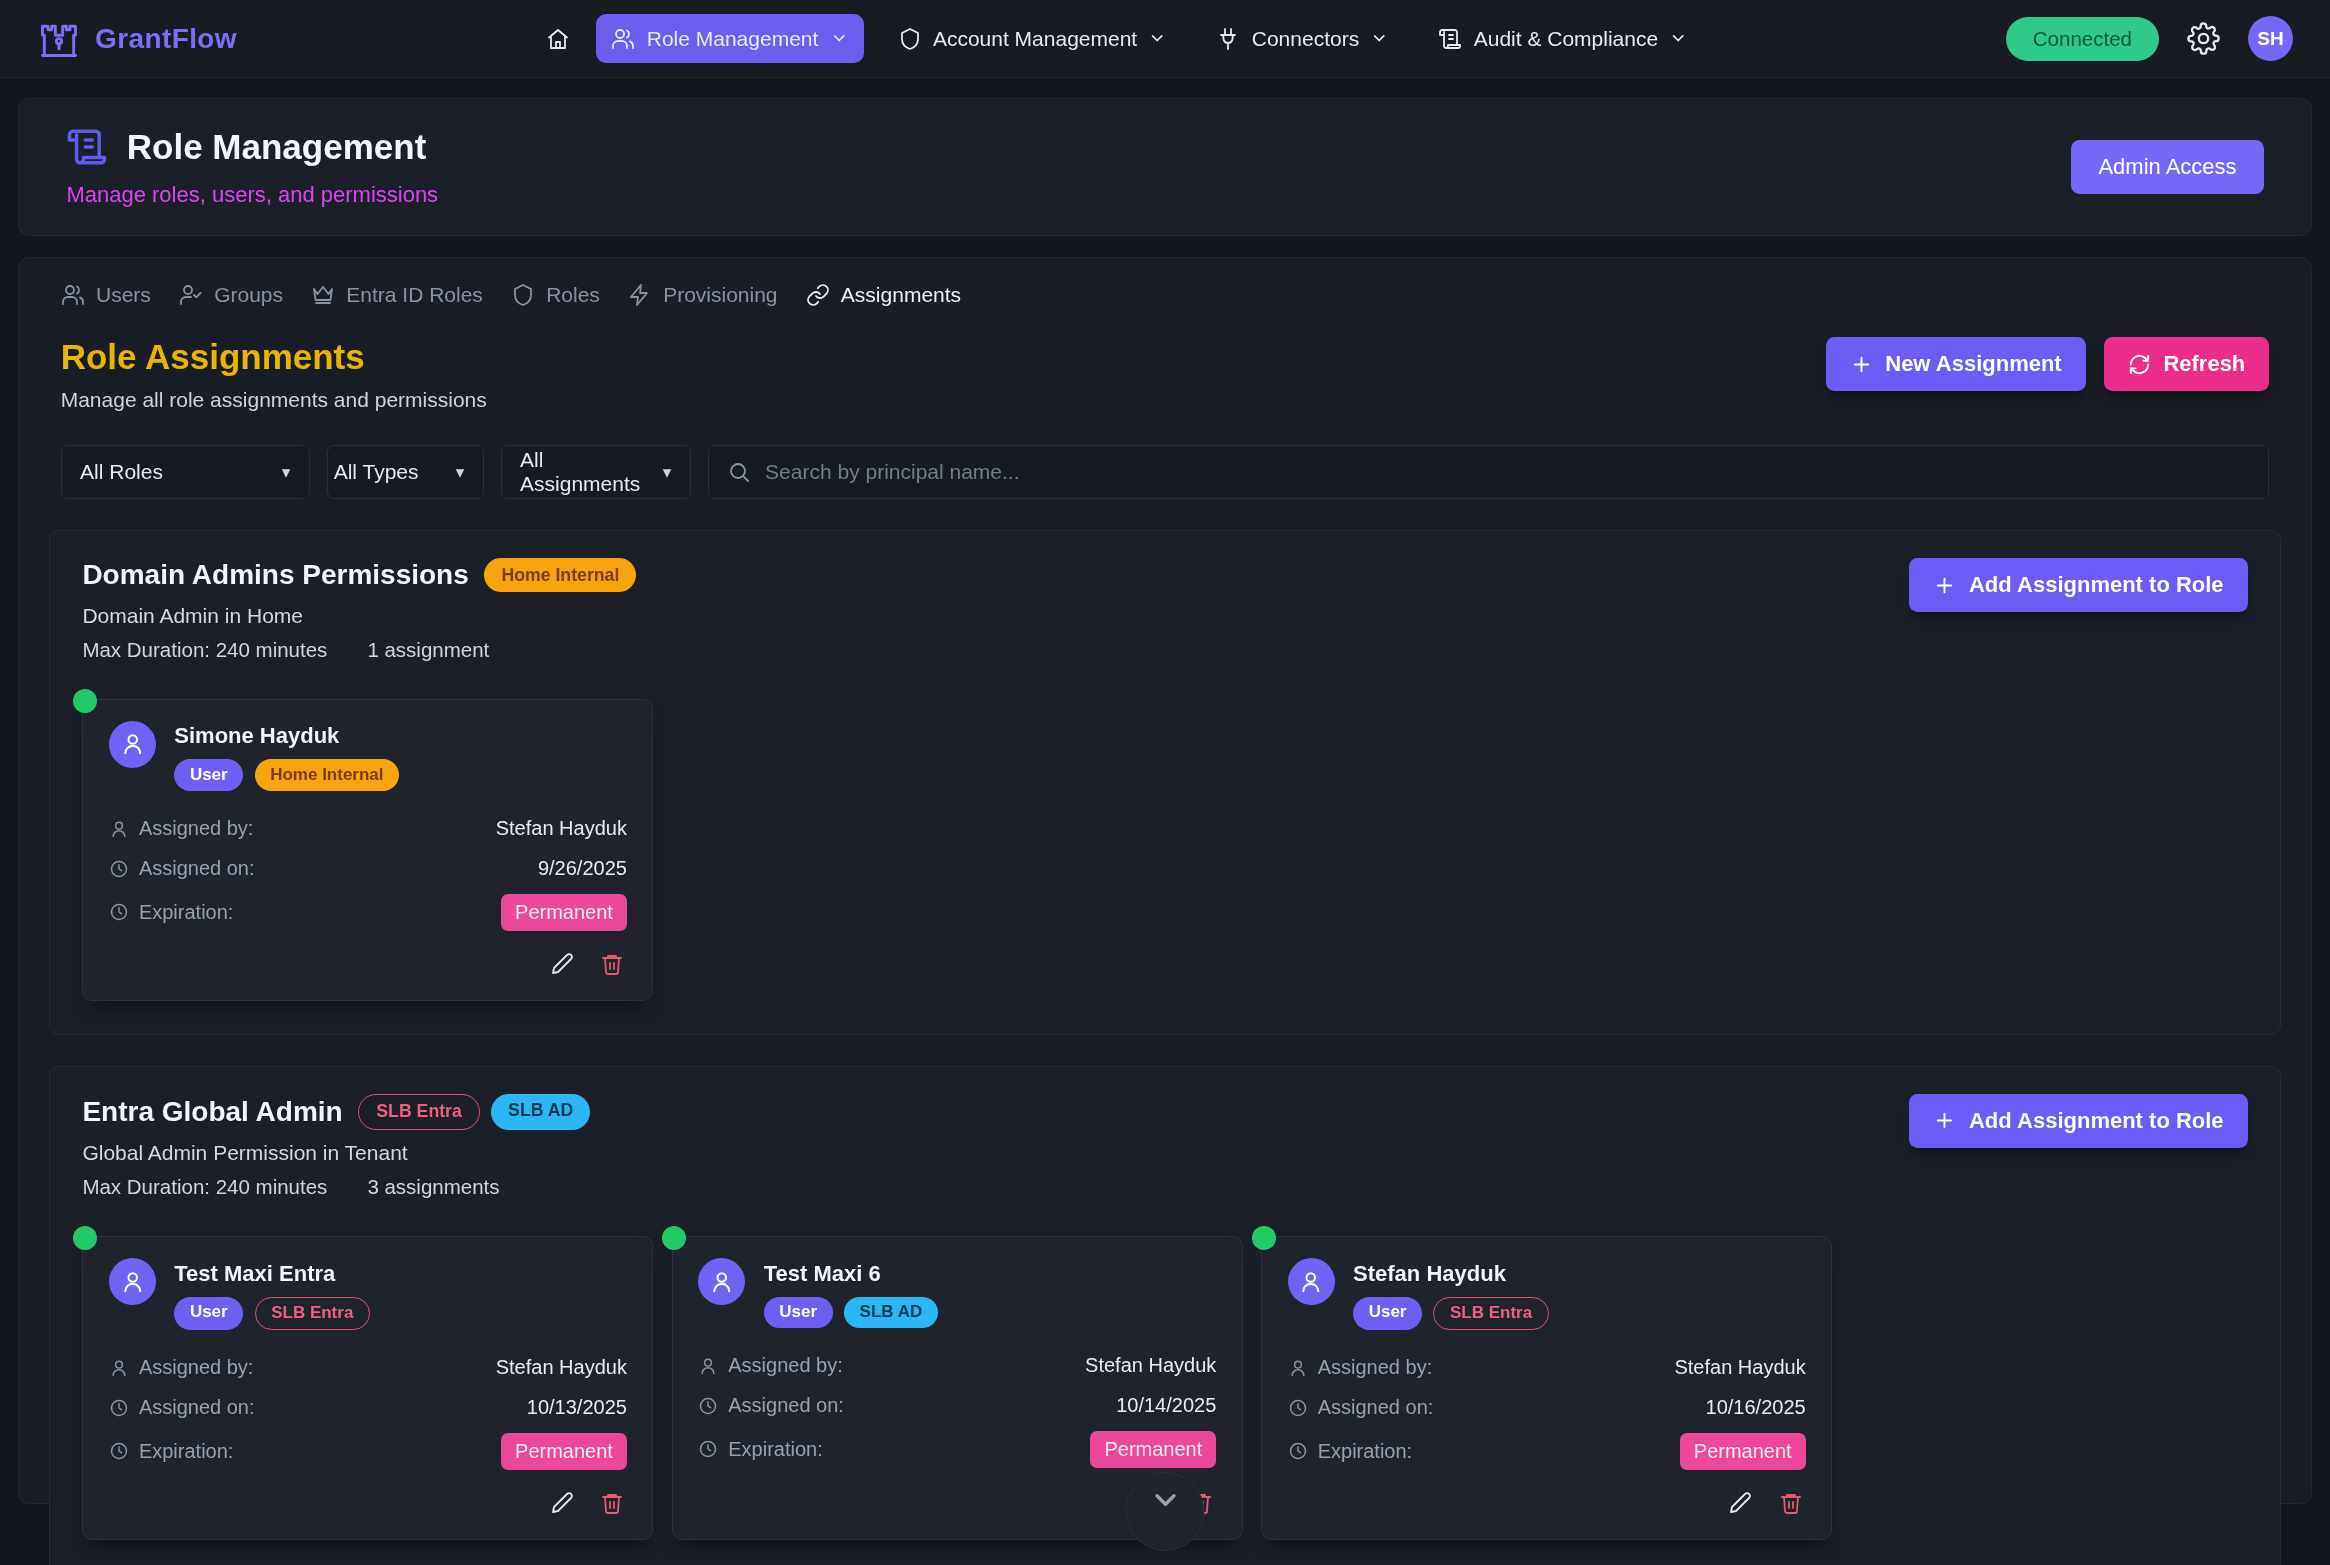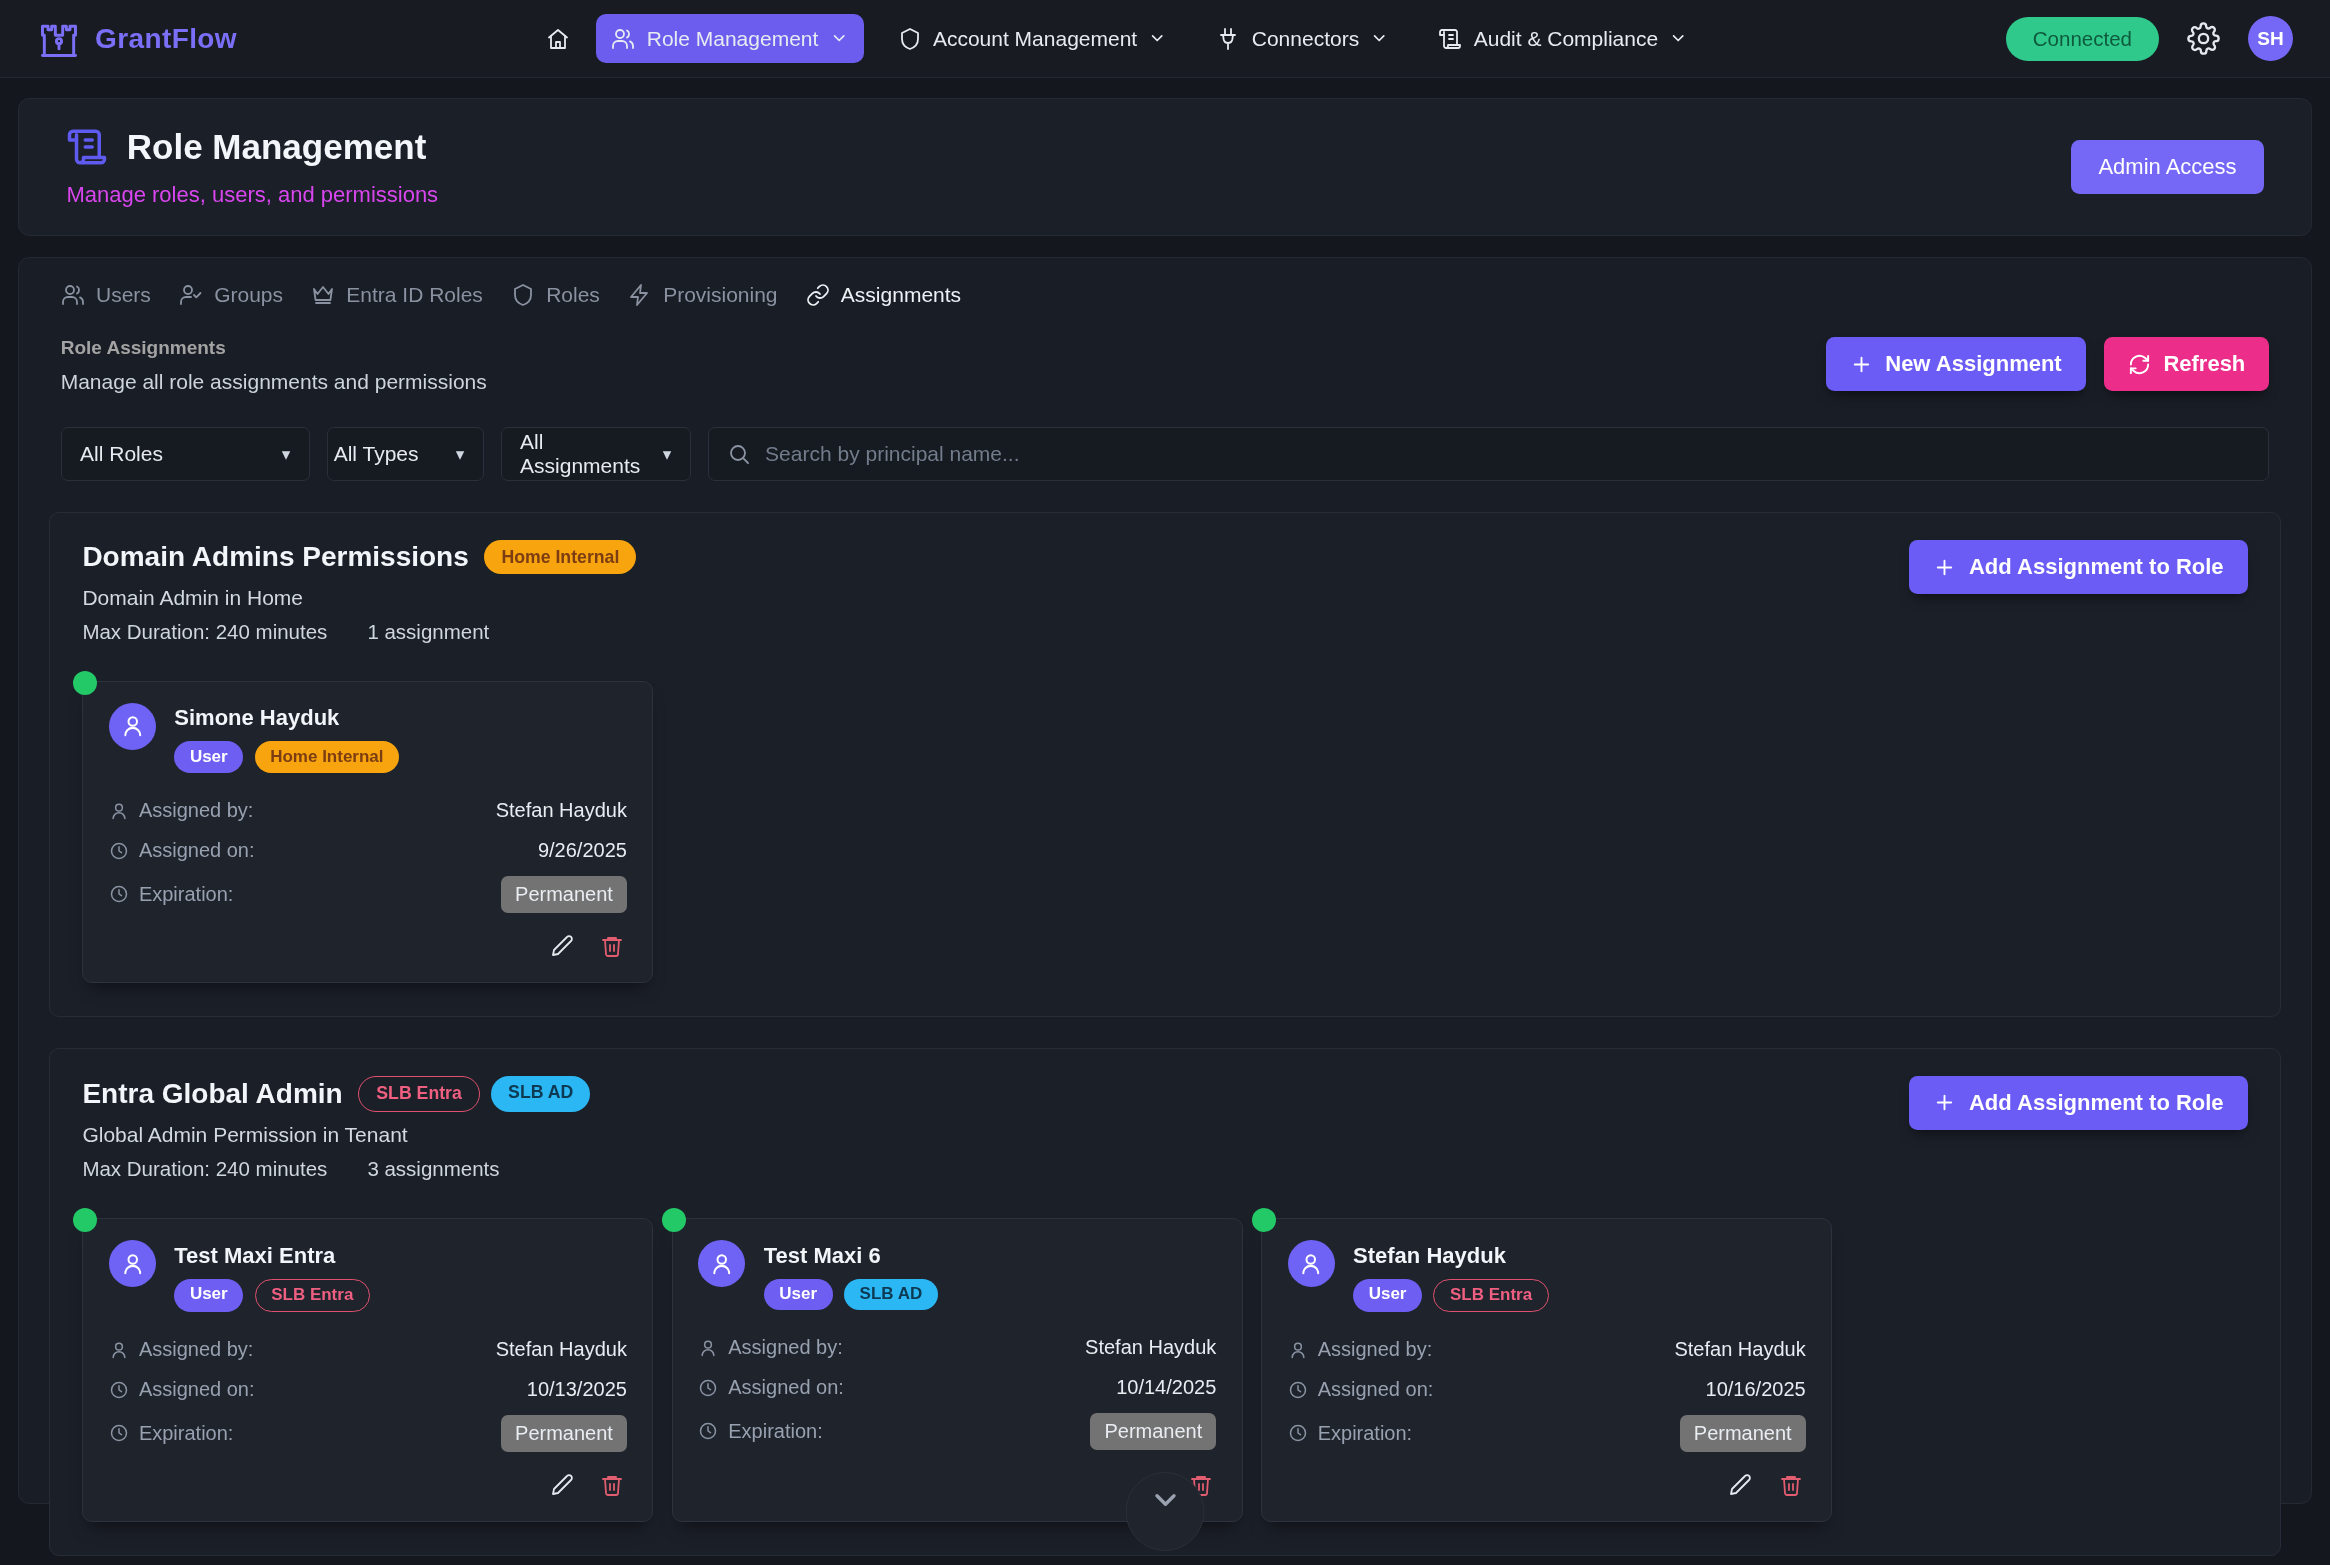--- a/index.html
+++ b/index.html
@@ -63,21 +63,21 @@
     position: relative; margin: 21px 18.4px 0; height: 1247px;
     background: #191d25; border: 0.7px solid #242a35; border-radius: 11.3px;
     padding: 21px 30px 0;
   }
   .tabs { display: flex; align-items: center; gap: 28px; padding: 4.2px 11.3px 0; }
   .tab { display: flex; align-items: center; gap: 11.3px; font-size: 21px; color: #8a92a1; cursor: pointer; }
   .tab svg { width: 24px; height: 24px; }
   .tab.active { color: #eef2f7; }
 
   .heading-row { display: flex; justify-content: space-between; align-items: flex-start; margin-top: 30px; padding: 0 11.3px; }
-  .hr-title { font-size: 19px; font-weight: 700; color: #a3a3a3; }
+  .hr-title { font-size: 35px; font-weight: 700; color: #eab308; }
   .hr-sub { margin-top: 11.3px; font-size: 21px; color: #cdd4dd; }
   .hr-buttons { display: flex; gap: 18px; }
   .btn { display: flex; align-items: center; gap: 12.7px; border: none; cursor: pointer;
     font-family: inherit; font-size: 22px; font-weight: 600; color: #fff;
     border-radius: 8.5px; padding: 14px 24px; }
   .btn svg { width: 23px; height: 23px; }
   .btn-purple { background: #6b5cf6; box-shadow: 0 7px 12.7px -5.7px rgba(0,0,0,.6); }
   .btn-pink { background: #ec2e8a; box-shadow: 0 7px 12.7px -5.7px rgba(0,0,0,.6); }
 
   .filters { display: flex; gap: 17px; margin-top: 33px; padding: 0 11.3px; }
@@ -133,21 +133,21 @@
   }
   .card-avatar svg { width: 25.5px; height: 25.5px; }
   .card-name { font-size: 22px; font-weight: 700; color: #f2f5f9; padding-top: 2.8px; }
   .card-badges { display: flex; gap: 11.3px; margin-top: 10px; }
   .card-badges .badge { font-size: 17px; padding: 5.7px 15.6px; }
   .card-rows { margin-top: 23px; display: flex; flex-direction: column; gap: 10px; }
   .crow { display: flex; align-items: center; justify-content: space-between; min-height: 30px; }
   .crow-label { display: flex; align-items: center; gap: 10px; font-size: 20px; color: #98a1b0; }
   .crow-label svg { width: 20px; height: 20px; color: #8b94a3; }
   .crow-value { font-size: 20px; color: #e9edf2; }
-  .crow-value.chip { background: #737373; border-radius: 7px; padding: 7px 14px; }
+  .crow-value.chip { background: #ec4899; border-radius: 7px; padding: 7px 14px; }
   .card-actions { margin-top: auto; display: flex; justify-content: flex-end; gap: 21px; padding-top: 18.4px; }
   .icon-btn { background: none; border: none; cursor: pointer; padding: 2.8px; }
   .icon-btn svg { width: 24px; height: 24px; }
   .edit-btn { color: #e6eaef; }
   .delete-btn { color: #e25d6f; }
   .add-btn { flex: none; }
 
   
   .scroll-more {
     position: absolute; left: 50%; bottom: -48px; transform: translateX(-50%);

